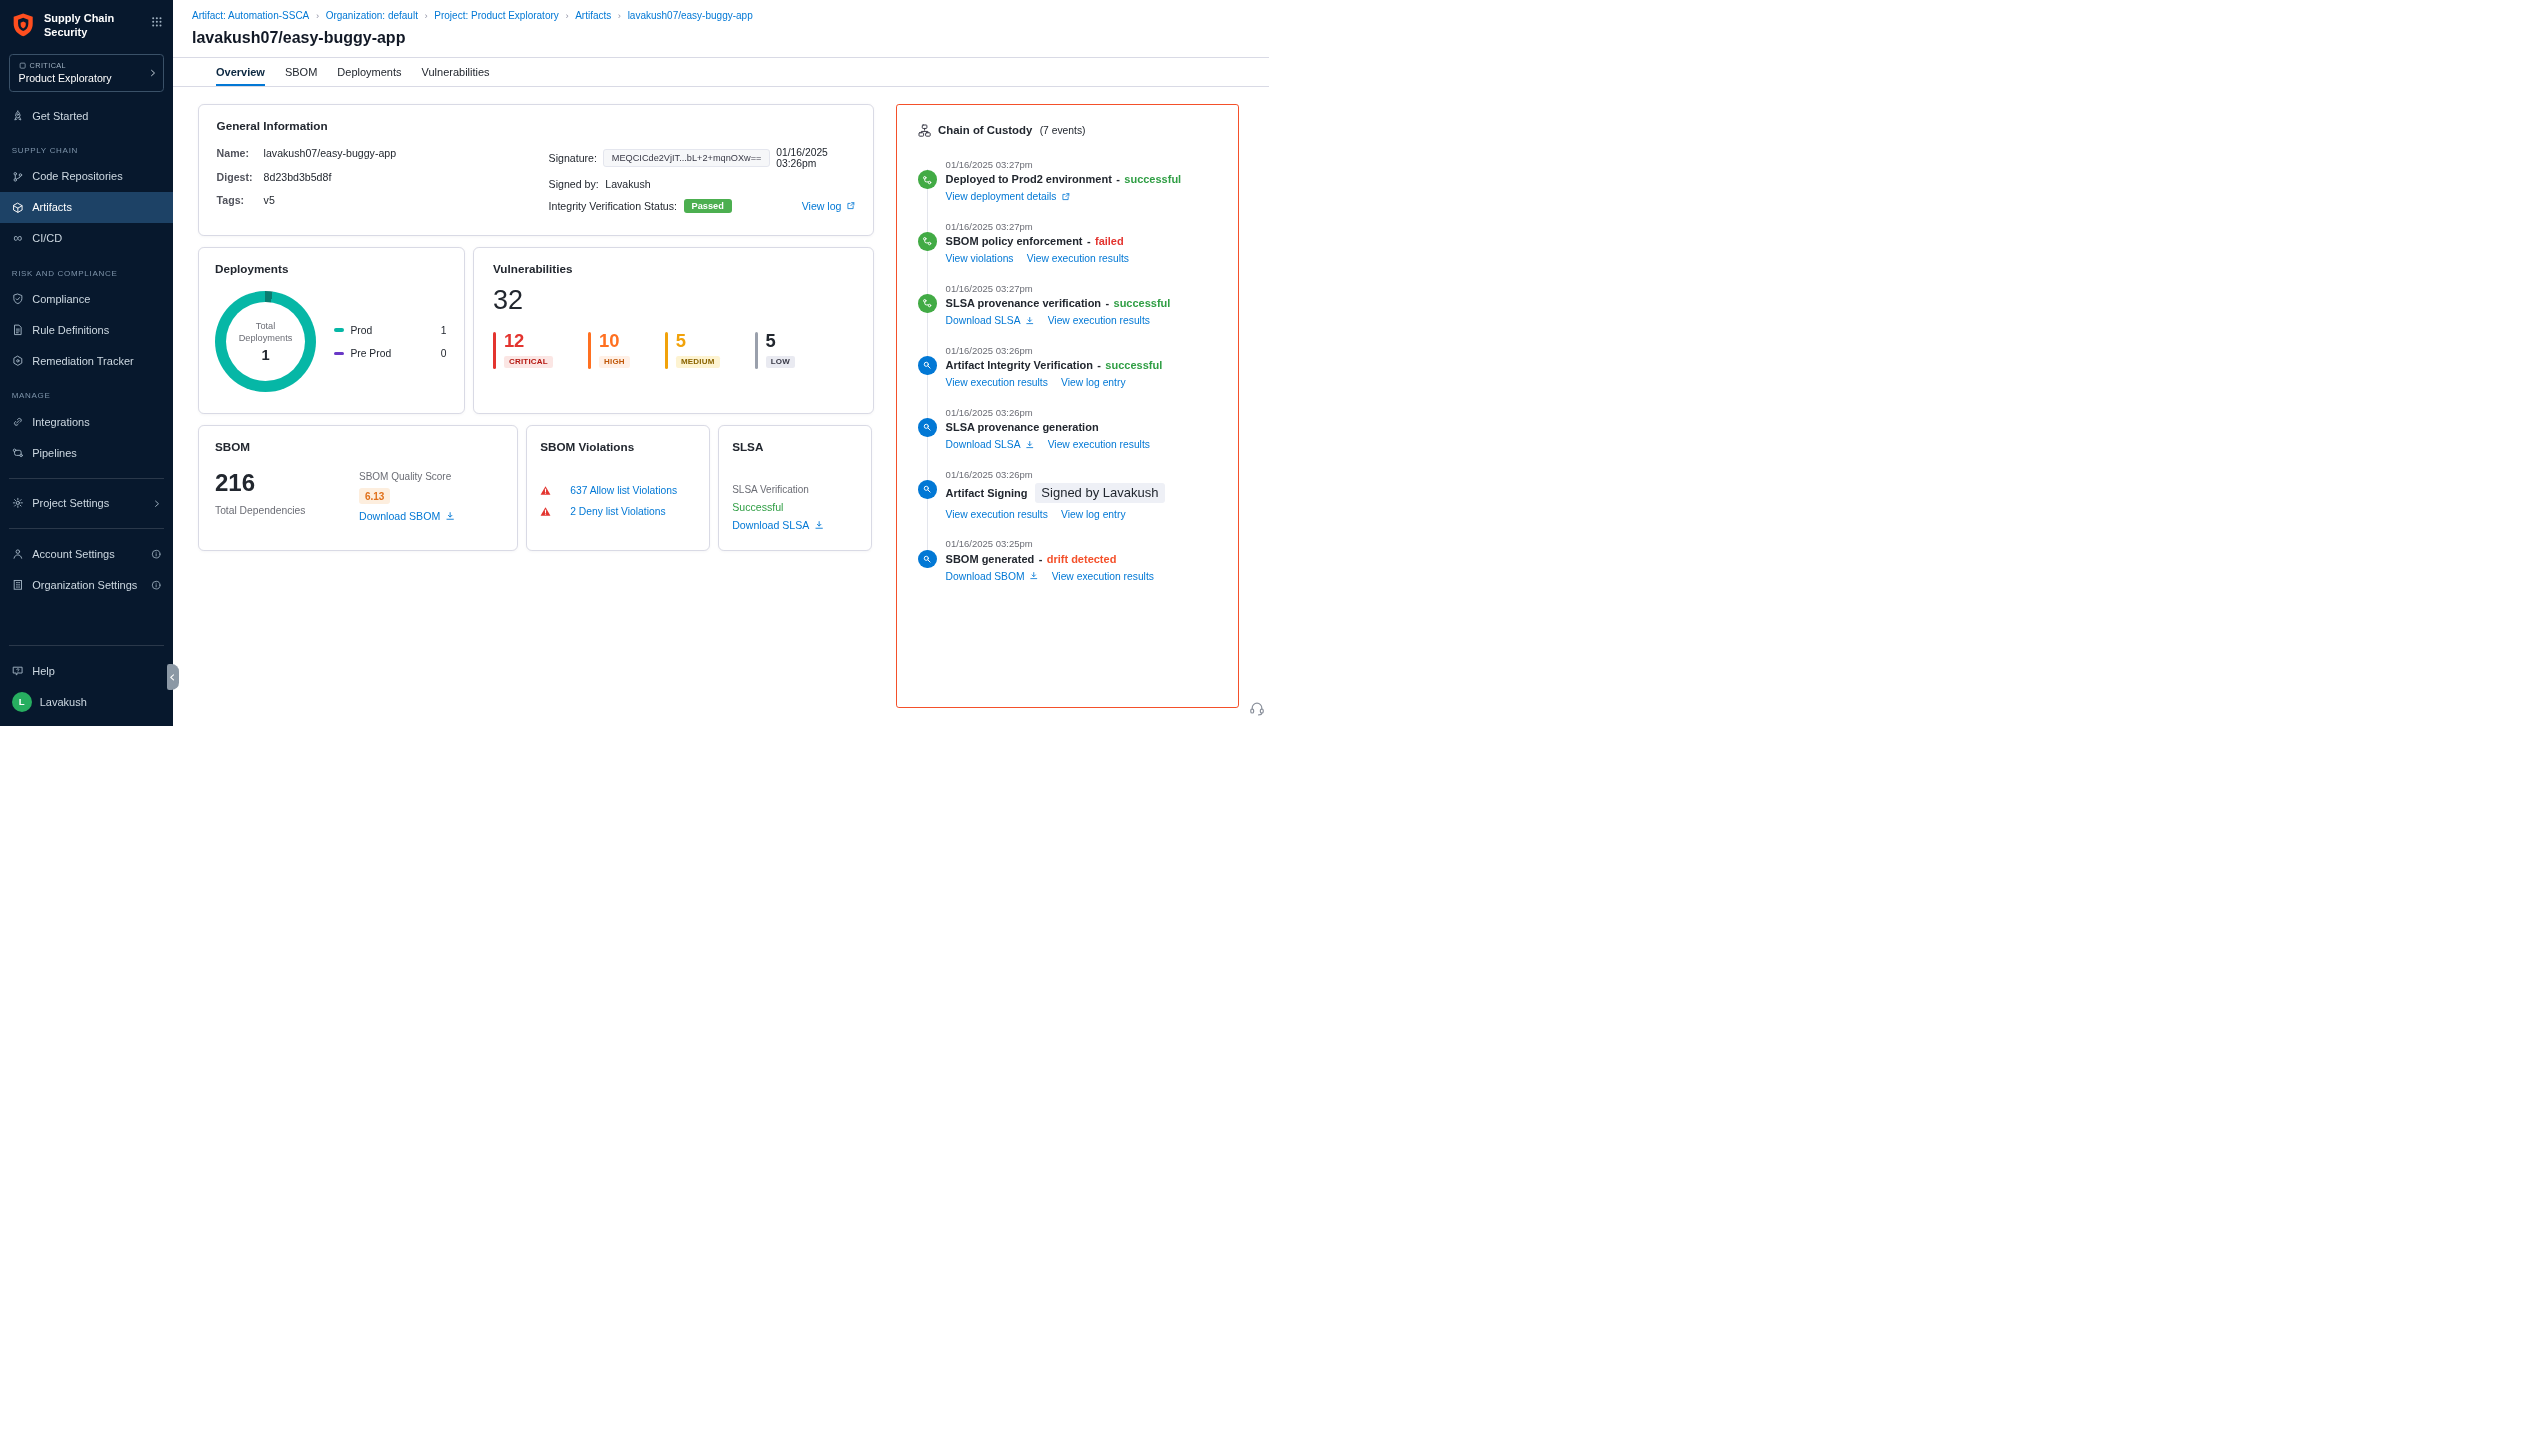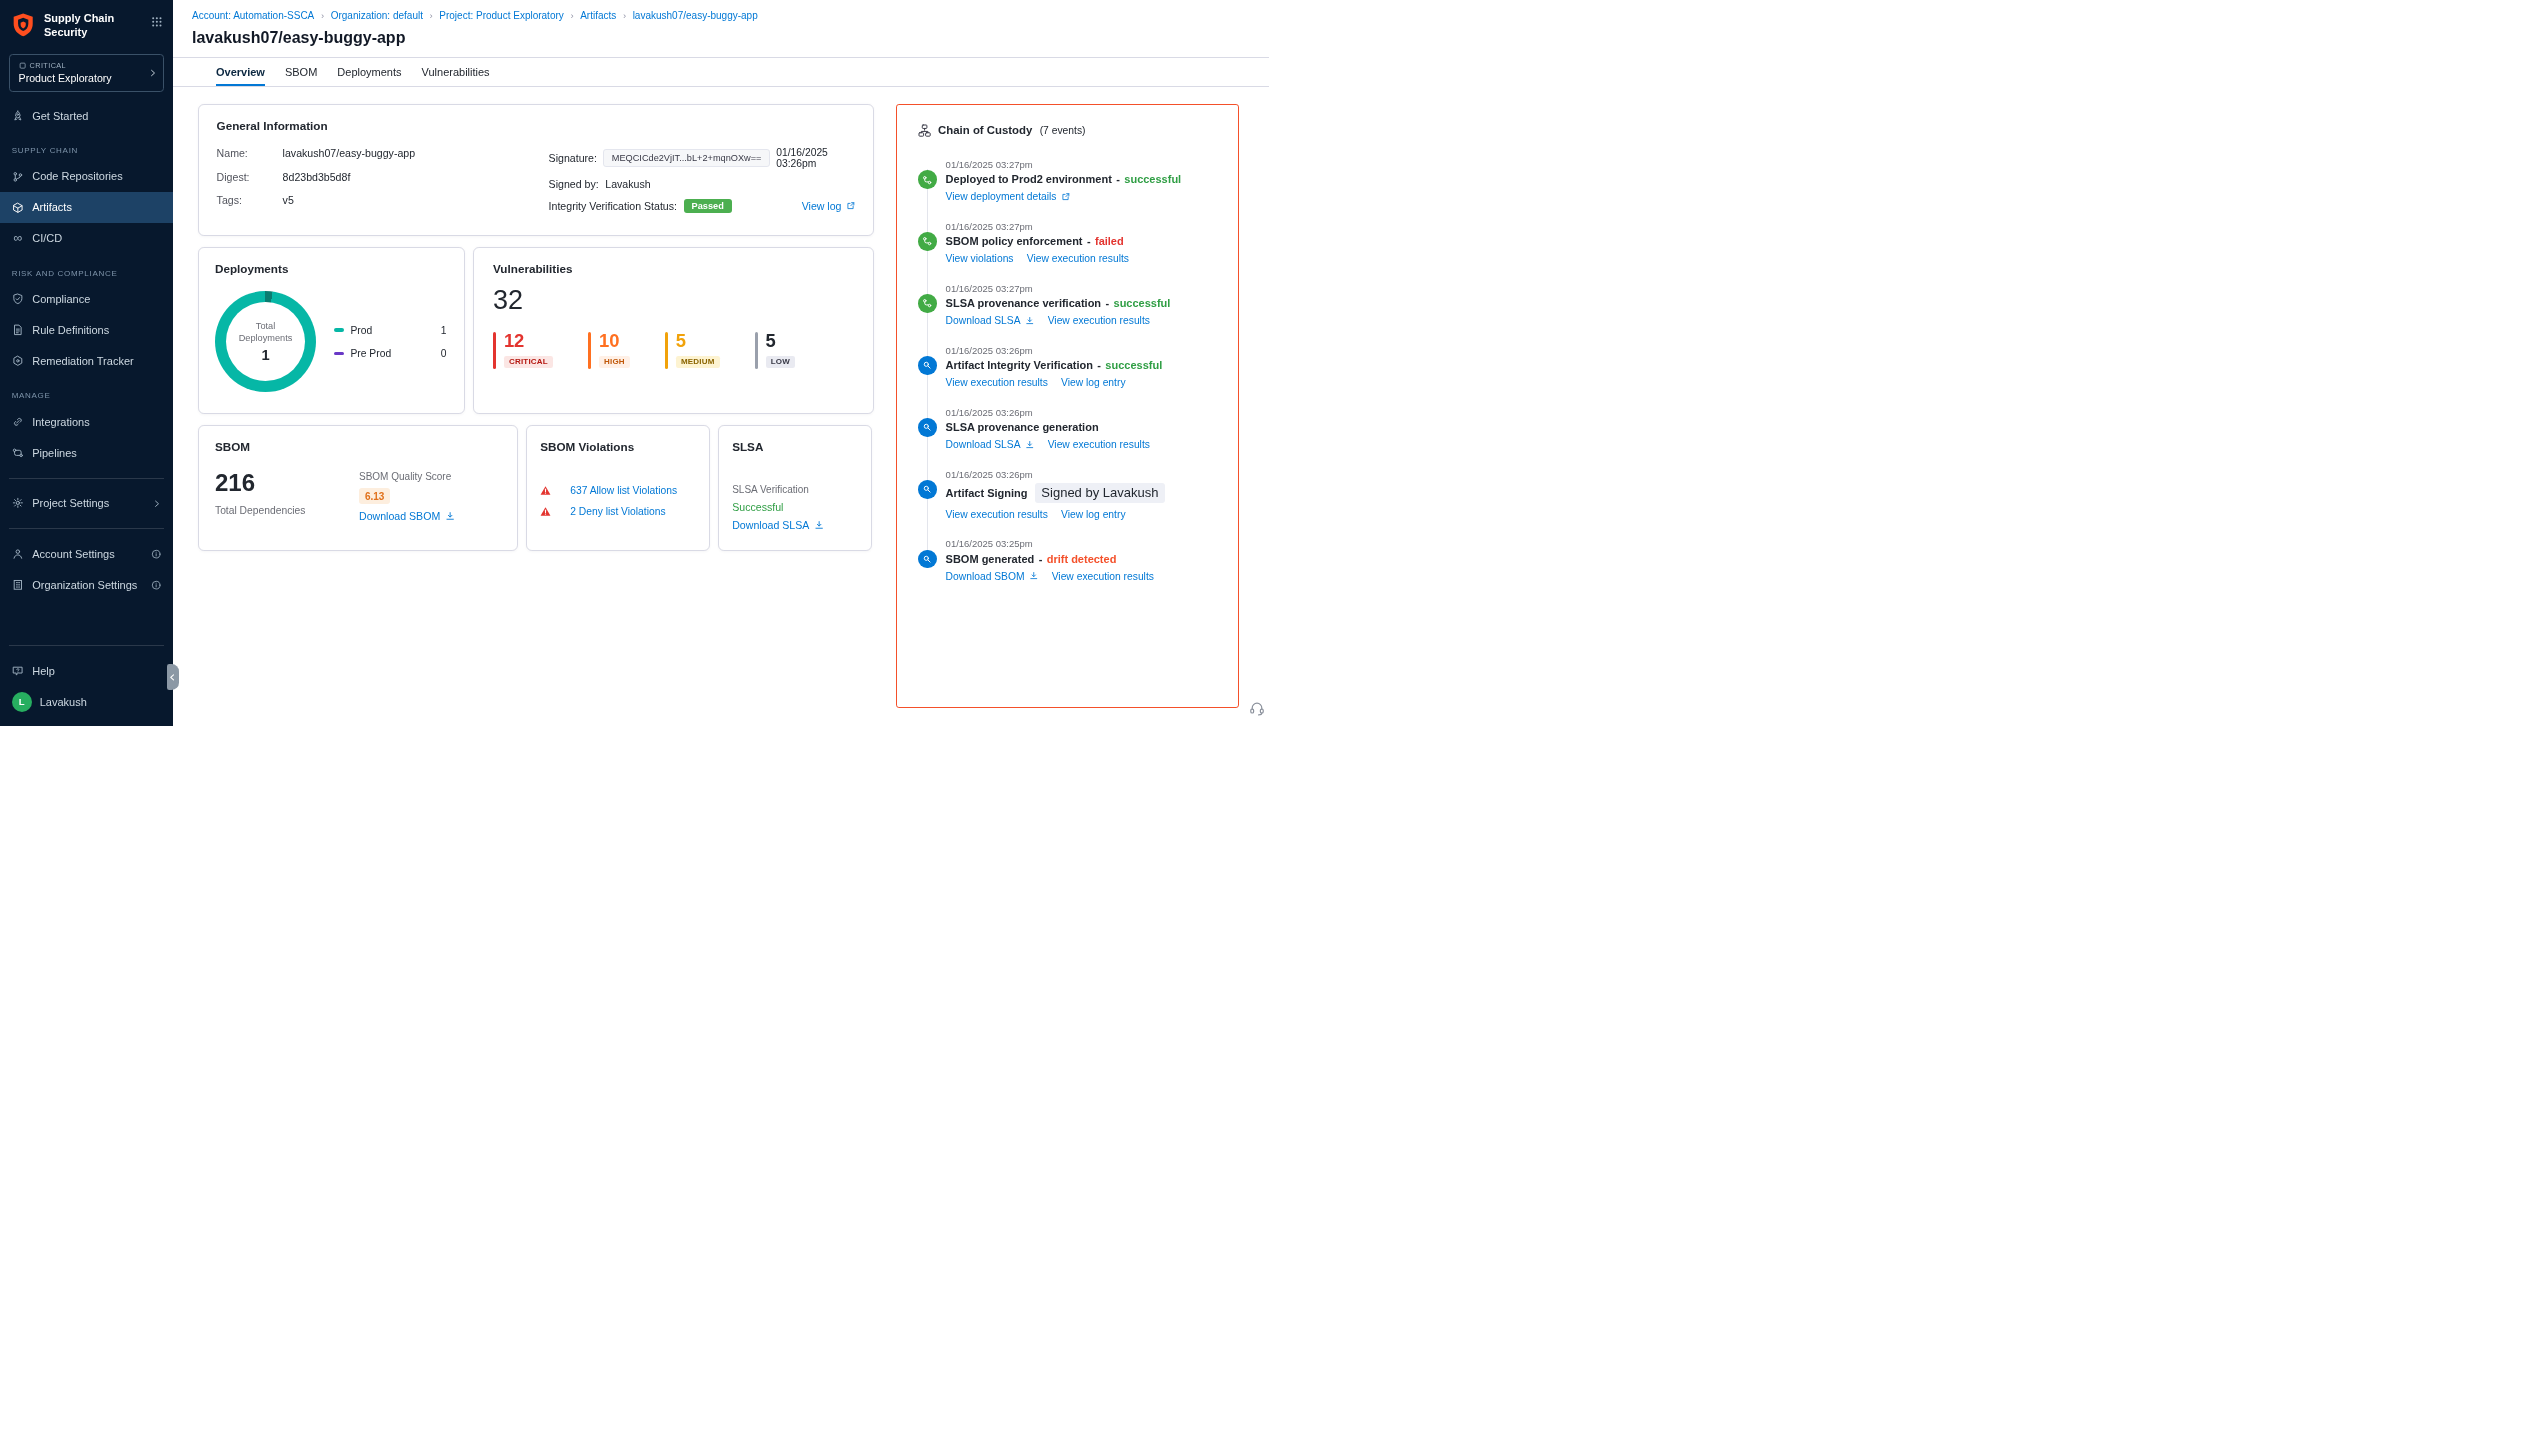--- a/index.html
+++ b/index.html
@@ -62,21 +62,21 @@
   .row { display: flex; gap: 8px; }
   .card { background: #fff; border: 0.7px solid #d9dae5; border-radius: 5.9px; box-shadow: 0 0.7px 2.2px rgba(96,97,112,.06); }
   .card-title { font-size: 11.7px; font-weight: 700; color: #22272f; }
   .link { color: #0278d5; font-size: 10.6px; display: inline-flex; align-items: center; gap: 4.4px; }
 
   
   .gi-card { padding: 14.7px 17.6px; height: 132px; }
   .gi-grid { display: flex; margin-top: 14.7px; }
   .gi-left { width: 332px; display: flex; flex-direction: column; gap: 11.7px; }
   .gi-row { display: flex; font-size: 10.6px; align-items: center; }
-  .gi-label { width: 66px; color: #51535c; flex: none; }
+  .gi-label { width: 47px; color: #51535c; flex: none; font-weight: bold; }
   .gi-value { color: #22272f; }
   .gi-right { flex: 1; display: flex; flex-direction: column; gap: 8.8px; }
   .gi-rrow { display: flex; align-items: center; gap: 6.6px; font-size: 10.6px; }
   .sig-box { background: #f6f7f9; border: 0.7px solid #e4e6ee; border-radius: 2.9px; padding: 2.9px 7.3px; font-size: 9.2px; color: #383946; white-space: nowrap; }
   .push-right { margin-left: auto; }
   .sig-date { color: #22272f; font-size: 10.3px; }
   .passed-badge { background: #4caf50; color: #fff; font-size: 9.2px; font-weight: 700; padding: 2.2px 8px; border-radius: 2.9px; }
 
   
   .dep-card { width: 267px; min-width: 267px; height: 167px; padding: 14.7px 16px; }
@@ -352,21 +352,21 @@
 
   <div class="collapse-handle">
     <svg viewBox="0 0 16 16" width="8.8" height="8.8" fill="none" stroke="currentColor" stroke-width="2" stroke-linecap="round" stroke-linejoin="round">
         <path d="M10 3.5 5 8l5 4.5"></path>
       </svg>
   </div>
 
   <main class="main">
     <div class="page-head">
       <div class="breadcrumbs">
-        <a class="crumb">Account: Automation-SSCA</a>
+        <a class="crumb">Artifact: Automation-SSCA</a>
         <span class="crumb-sep">›</span>
         <a class="crumb">Organization: default</a>
         <span class="crumb-sep">›</span>
         <a class="crumb">Project: Product Exploratory</a>
         <span class="crumb-sep">›</span>
         <a class="crumb">Artifacts</a>
         <span class="crumb-sep">›</span>
         <a class="crumb">lavakush07/easy-buggy-app</a>
       </div>
       <div class="page-title">lavakush07/easy-buggy-app</div>

